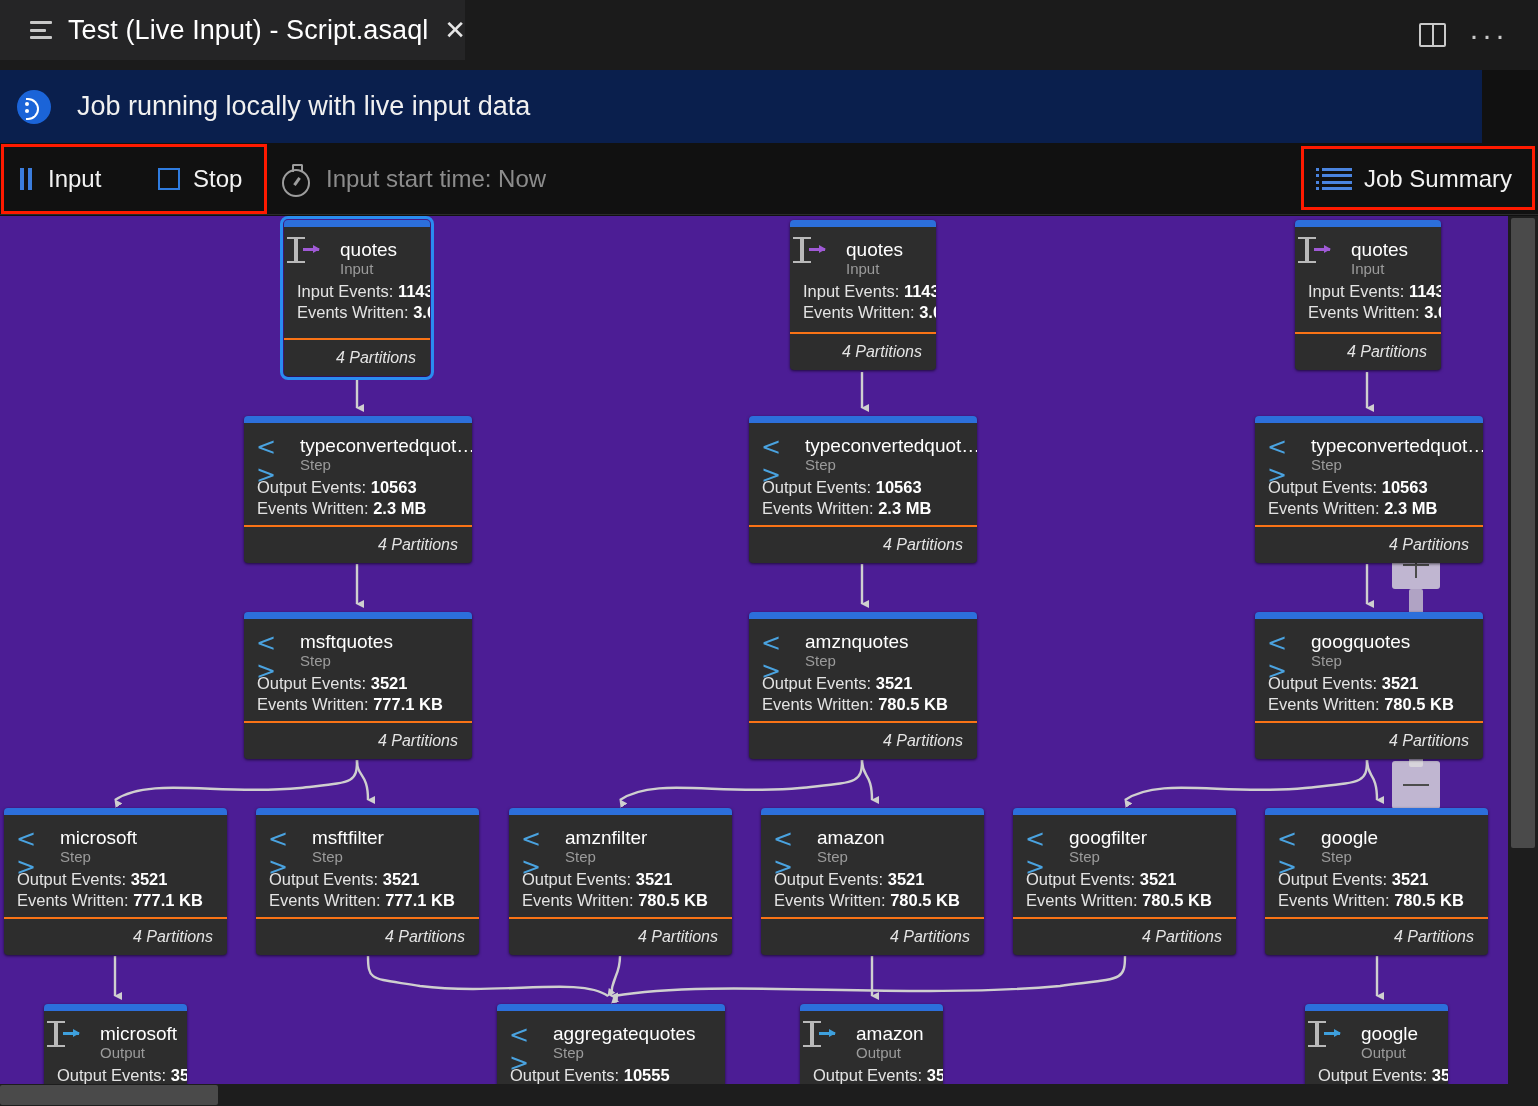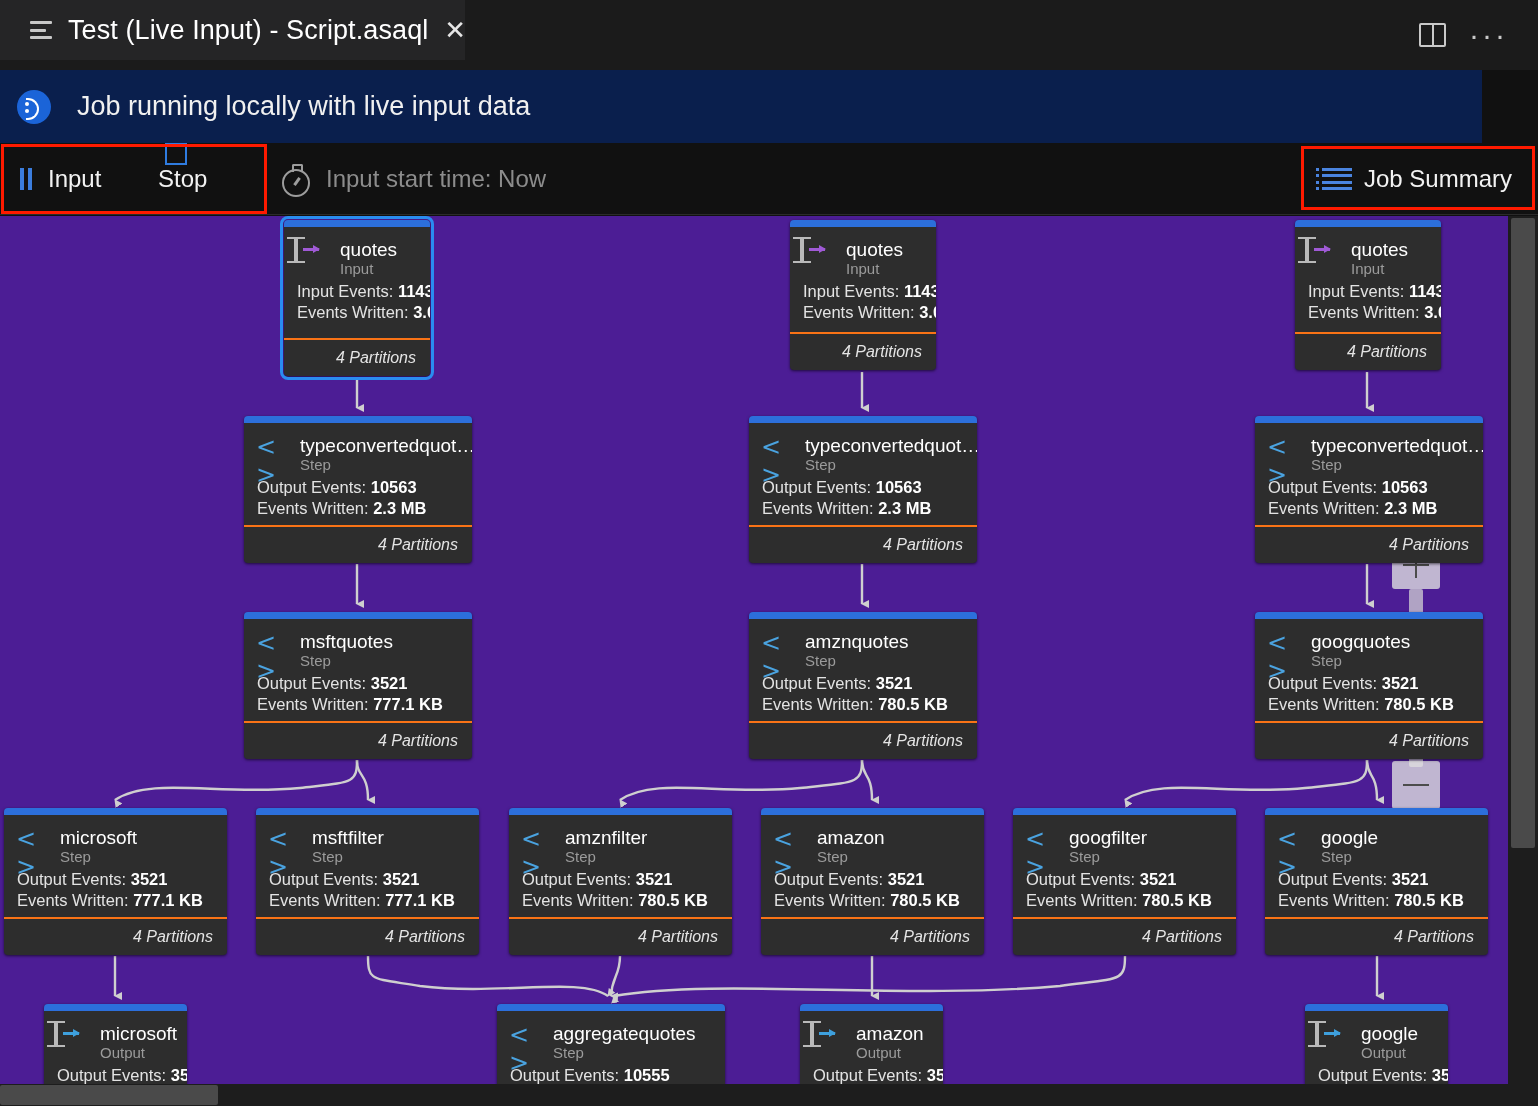--- a/index.html
+++ b/index.html
@@ -93,21 +93,21 @@
   }
   #pauseBtn { left: 18px; }
   #pauseIcon {
     width: 16px; height: 22px; margin-right: 14px; position: relative; flex:0 0 auto;
   }
   #pauseIcon::before, #pauseIcon::after {
     content:""; position:absolute; top:0; width: 4px; height: 22px; background: #3b7ddd;
   }
   #pauseIcon::before { left: 2px; }
   #pauseIcon::after  { left: 10px; }
-  #stopBtn { left: 158px; flex-direction: column; }
+  #stopBtn { left: 158px; }
   #stopIcon {
     width: 22px; height: 22px; border: 2.5px solid #2f7ce0; margin-right: 13px; flex:0 0 auto;
   }
   #timeBox { left: 280px; color: #8c8c8c; }
   #clockIcon {
     width: 30px; height: 30px; margin-right: 16px; position: relative; flex:0 0 auto;
   }
   #clockIcon::before {
     content:""; position:absolute; left:2px; top:5px; width:24px; height:24px;
     border: 2.5px solid #9d9d9d; border-radius: 50%;

